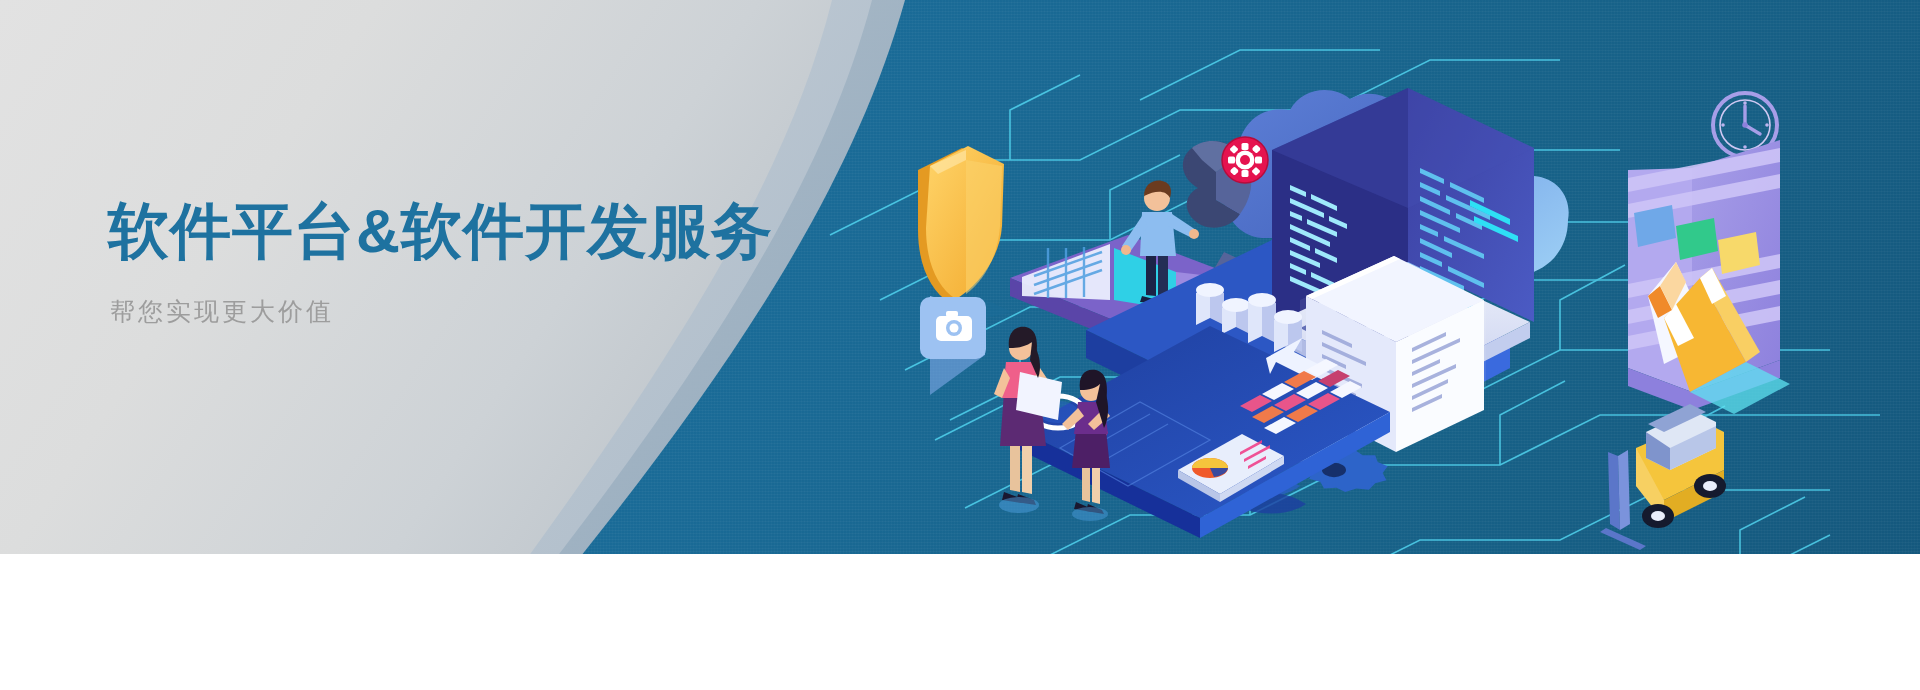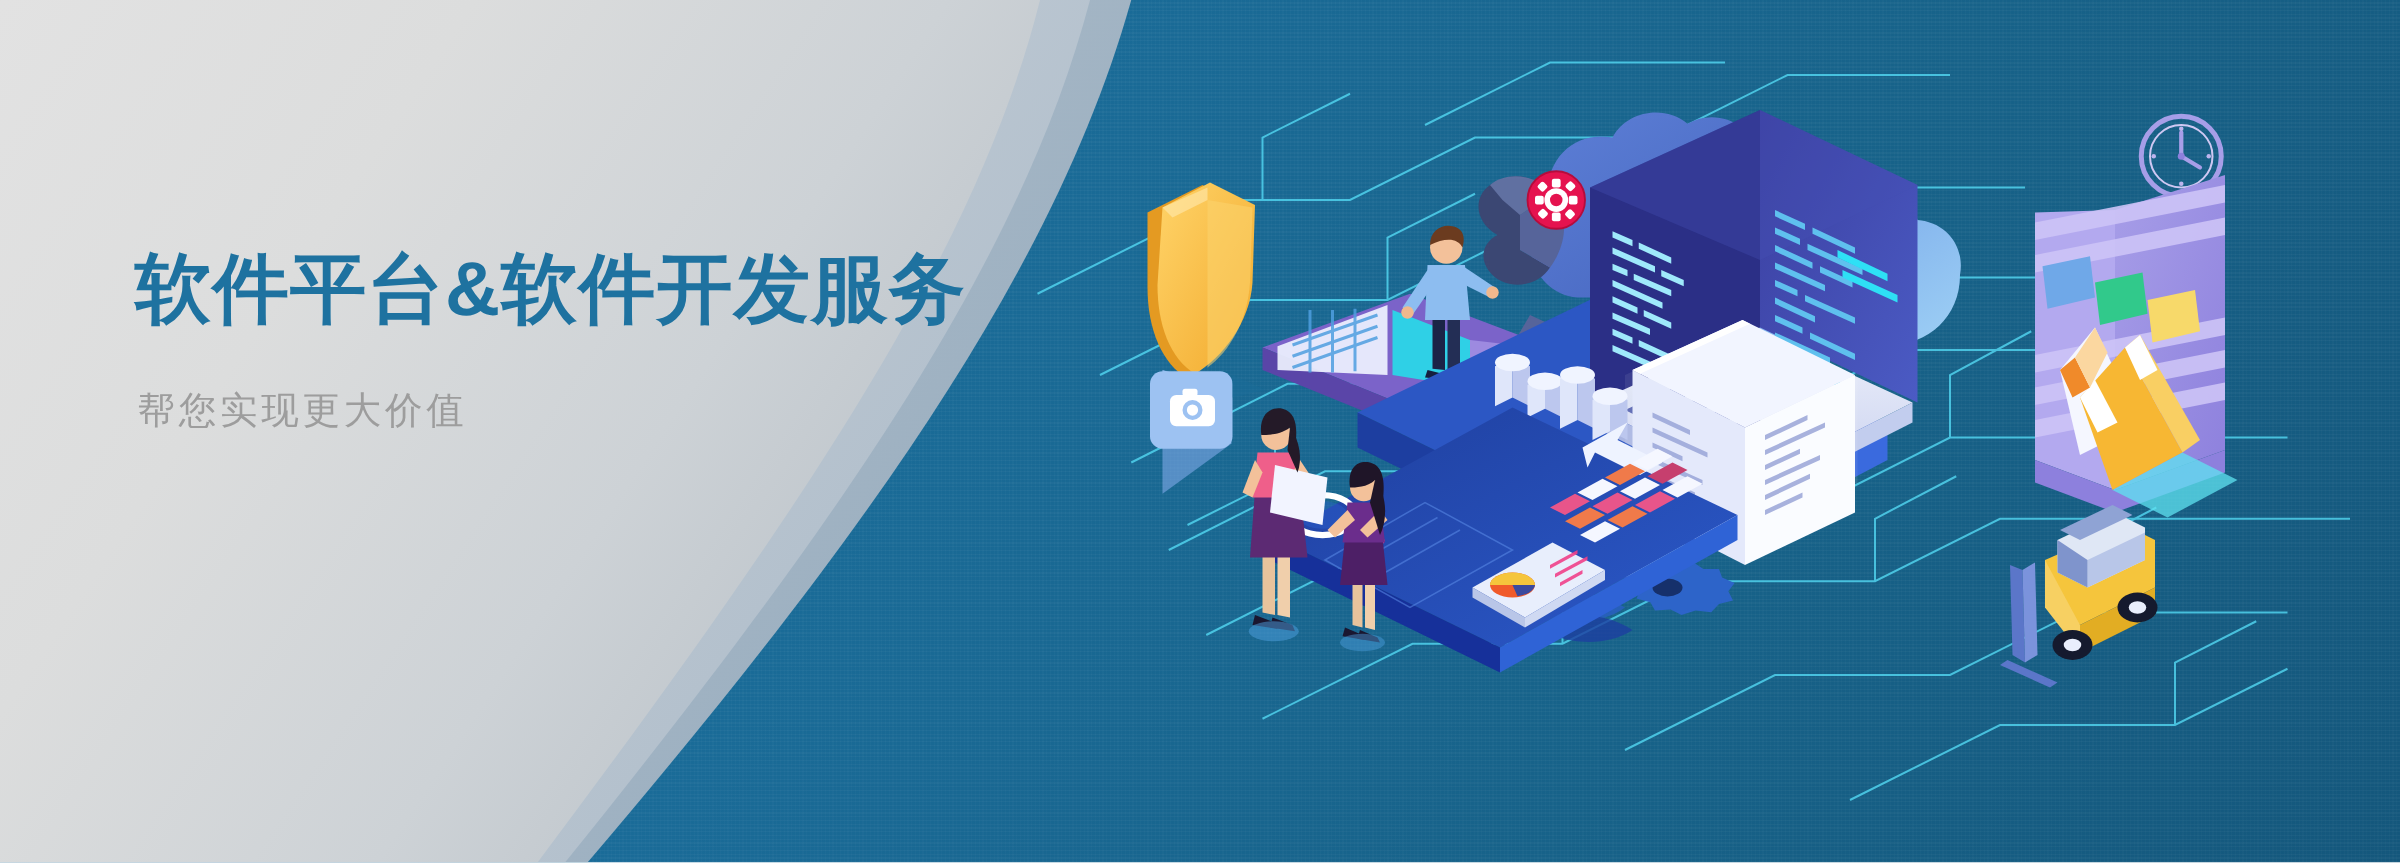--- a/index.html
+++ b/index.html
@@ -1,32 +1,32 @@
 <!DOCTYPE html>
 <html><head>
 <meta charset="utf-8">
 <style>
   html,body{margin:0;padding:0;background:#fff;}
   #banner{
-    position:relative;width:1920px;height:690px;overflow:hidden;
+    position:relative;width:1920px;height:554px;overflow:hidden;
     font-family:"Liberation Sans","DejaVu Sans",sans-serif;
   }
   .layer{position:absolute;top:0;left:0;width:1920px;height:690px;}
   #bg-blue{background:linear-gradient(118deg,#1d6f9c 0%,#1a6c99 35%,#176289 70%,#14577c 100%);}
   #bg-texture{
     background-image:repeating-linear-gradient(0deg,rgba(255,255,255,.035) 0 1px,rgba(0,0,0,0) 1px 3px),
                      repeating-linear-gradient(90deg,rgba(255,255,255,.025) 0 1px,rgba(0,0,0,0) 1px 3px);
     opacity:.9;
   }
   #text-wrap{position:absolute;left:108px;top:196px;width:780px;z-index:40;}
   #title{
     font-size:61px;font-weight:700;letter-spacing:1px;line-height:1.18;
     white-space:nowrap;margin:0;
   }
-  #subtitle{font-size:30px;font-weight:400;letter-spacing:3px;margin:40px 0 0 2px;}
+  #subtitle{font-size:25px;font-weight:400;letter-spacing:3px;margin:27px 0 0 2px;}
   svg.vec{position:absolute;top:0;left:0;}
 </style>
 </head>
 <body>
 
 <div id="banner">
 
   <div class="layer" id="bg-blue"></div>
   <div class="layer" id="bg-texture"></div>
 

